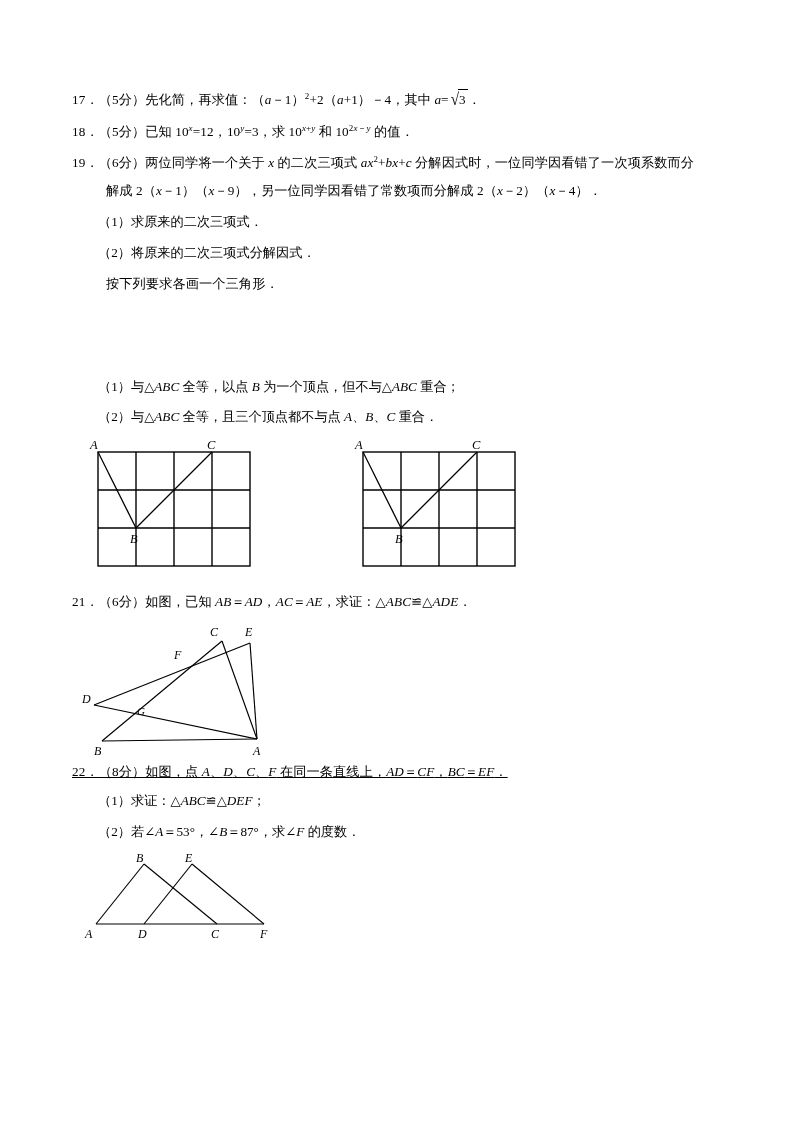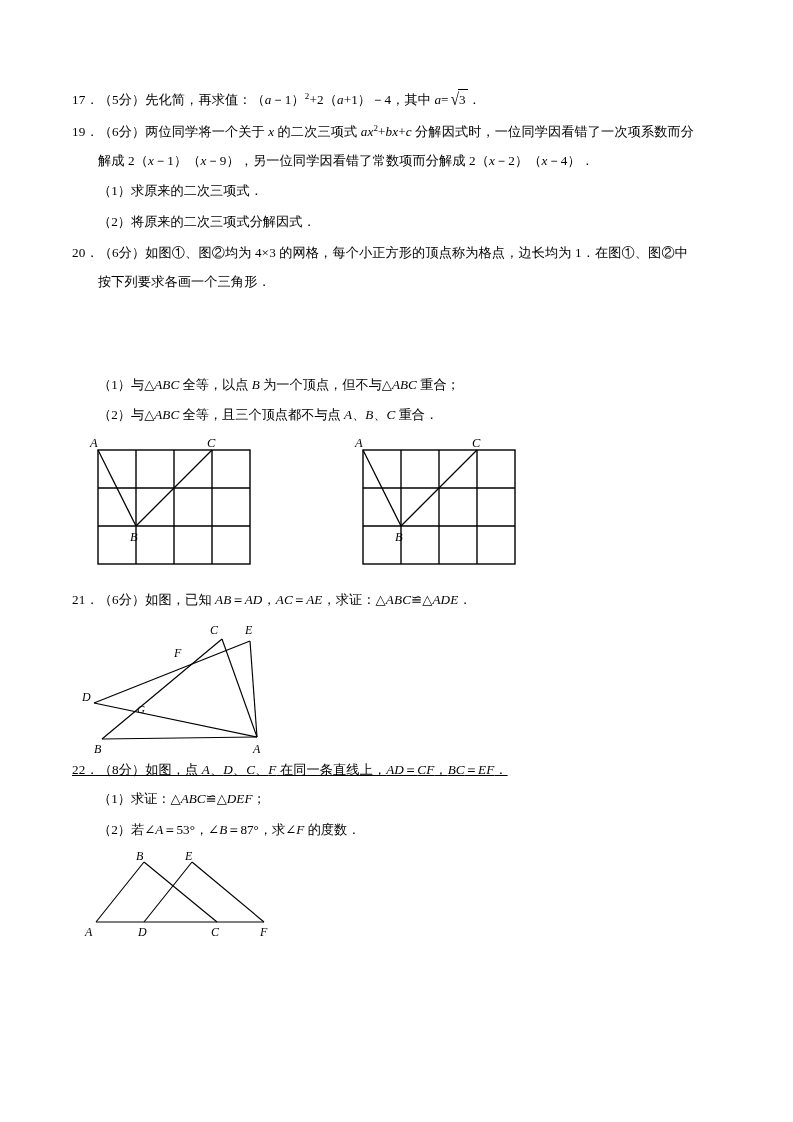--- a/index.html
+++ b/index.html
@@ -33,21 +33,21 @@
     margin-bottom: 11px;
     text-align: justify;
     letter-spacing: 0.1px;
   }
   .qline.tight { margin-bottom: 9px; }
   .sub {
     font-size: 13.2px;
     line-height: 1.5;
     margin: 0 0 11px 26px;
   }
-  .indent2 { margin-left: 26px; }
+  .indent2 { margin-left: 34px; }
   i.v { font-style: italic; font-family: "Liberation Serif", serif; }
   sup { font-size: 0.68em; vertical-align: super; line-height: 0; }
   .sqrt {
     display: inline-block;
     position: relative;
     padding-left: 2px;
   }
   .sqrt .radicand {
     border-top: 1px solid #000;
     padding: 0 2px 0 1px;
@@ -83,37 +83,37 @@
 </head>
 <body>
 
 <div class="page">
  <div class="content">
 
   <div class="qline">
     <span>17．（5分）先化简，再求值：（<i class="v">a</i>－1）<sup>2</sup>+2（<i class="v">a</i>+1）－4，其中 <i class="v">a</i>=<span class="sqrt"><span class="radsym">√</span><span class="radicand">3</span></span>．</span>
   </div>
 
+  <div class="qline">
+    <span>18．（5分）已知 10<sup><i class="v">x</i></sup>=12，10<sup><i class="v">y</i></sup>=3，求 10<sup><i class="v">x</i>+<i class="v">y</i></sup> 和 10<sup>2<i class="v">x</i>－<i class="v">y</i></sup> 的值．</span>
+  </div>
 
   <div class="qline tight">
     <span>19．（6分）两位同学将一个关于 <i class="v">x</i> 的二次三项式 <i class="v">ax</i><sup>2</sup>+<i class="v">bx</i>+<i class="v">c</i> 分解因式时，一位同学因看错了一次项系数而分</span>
   </div>
   <div class="qline indent2">
     <span>解成 2（<i class="v">x</i>－1）（<i class="v">x</i>－9），另一位同学因看错了常数项而分解成 2（<i class="v">x</i>－2）（<i class="v">x</i>－4）．</span>
   </div>
   <div class="sub">
     <span>（1）求原来的二次三项式．</span>
   </div>
   <div class="sub">
     <span>（2）将原来的二次三项式分解因式．</span>
   </div>
 
-  <div class="qline tight">
-    <span>20．（6分）如图①、图②均为 4×3 的网格，每个小正方形的顶点称为格点，边长均为 1．在图①、图②中</span>
-  </div>
   <div class="qline indent2">
     <span>按下列要求各画一个三角形．</span>
   </div>
 
   <div class="spacer20"></div>
 
   <div class="sub">
     <span>（1）与△<i class="v">ABC</i> 全等，以点 <i class="v">B</i> 为一个顶点，但不与△<i class="v">ABC</i> 重合；</span>
   </div>
   <div class="sub">

